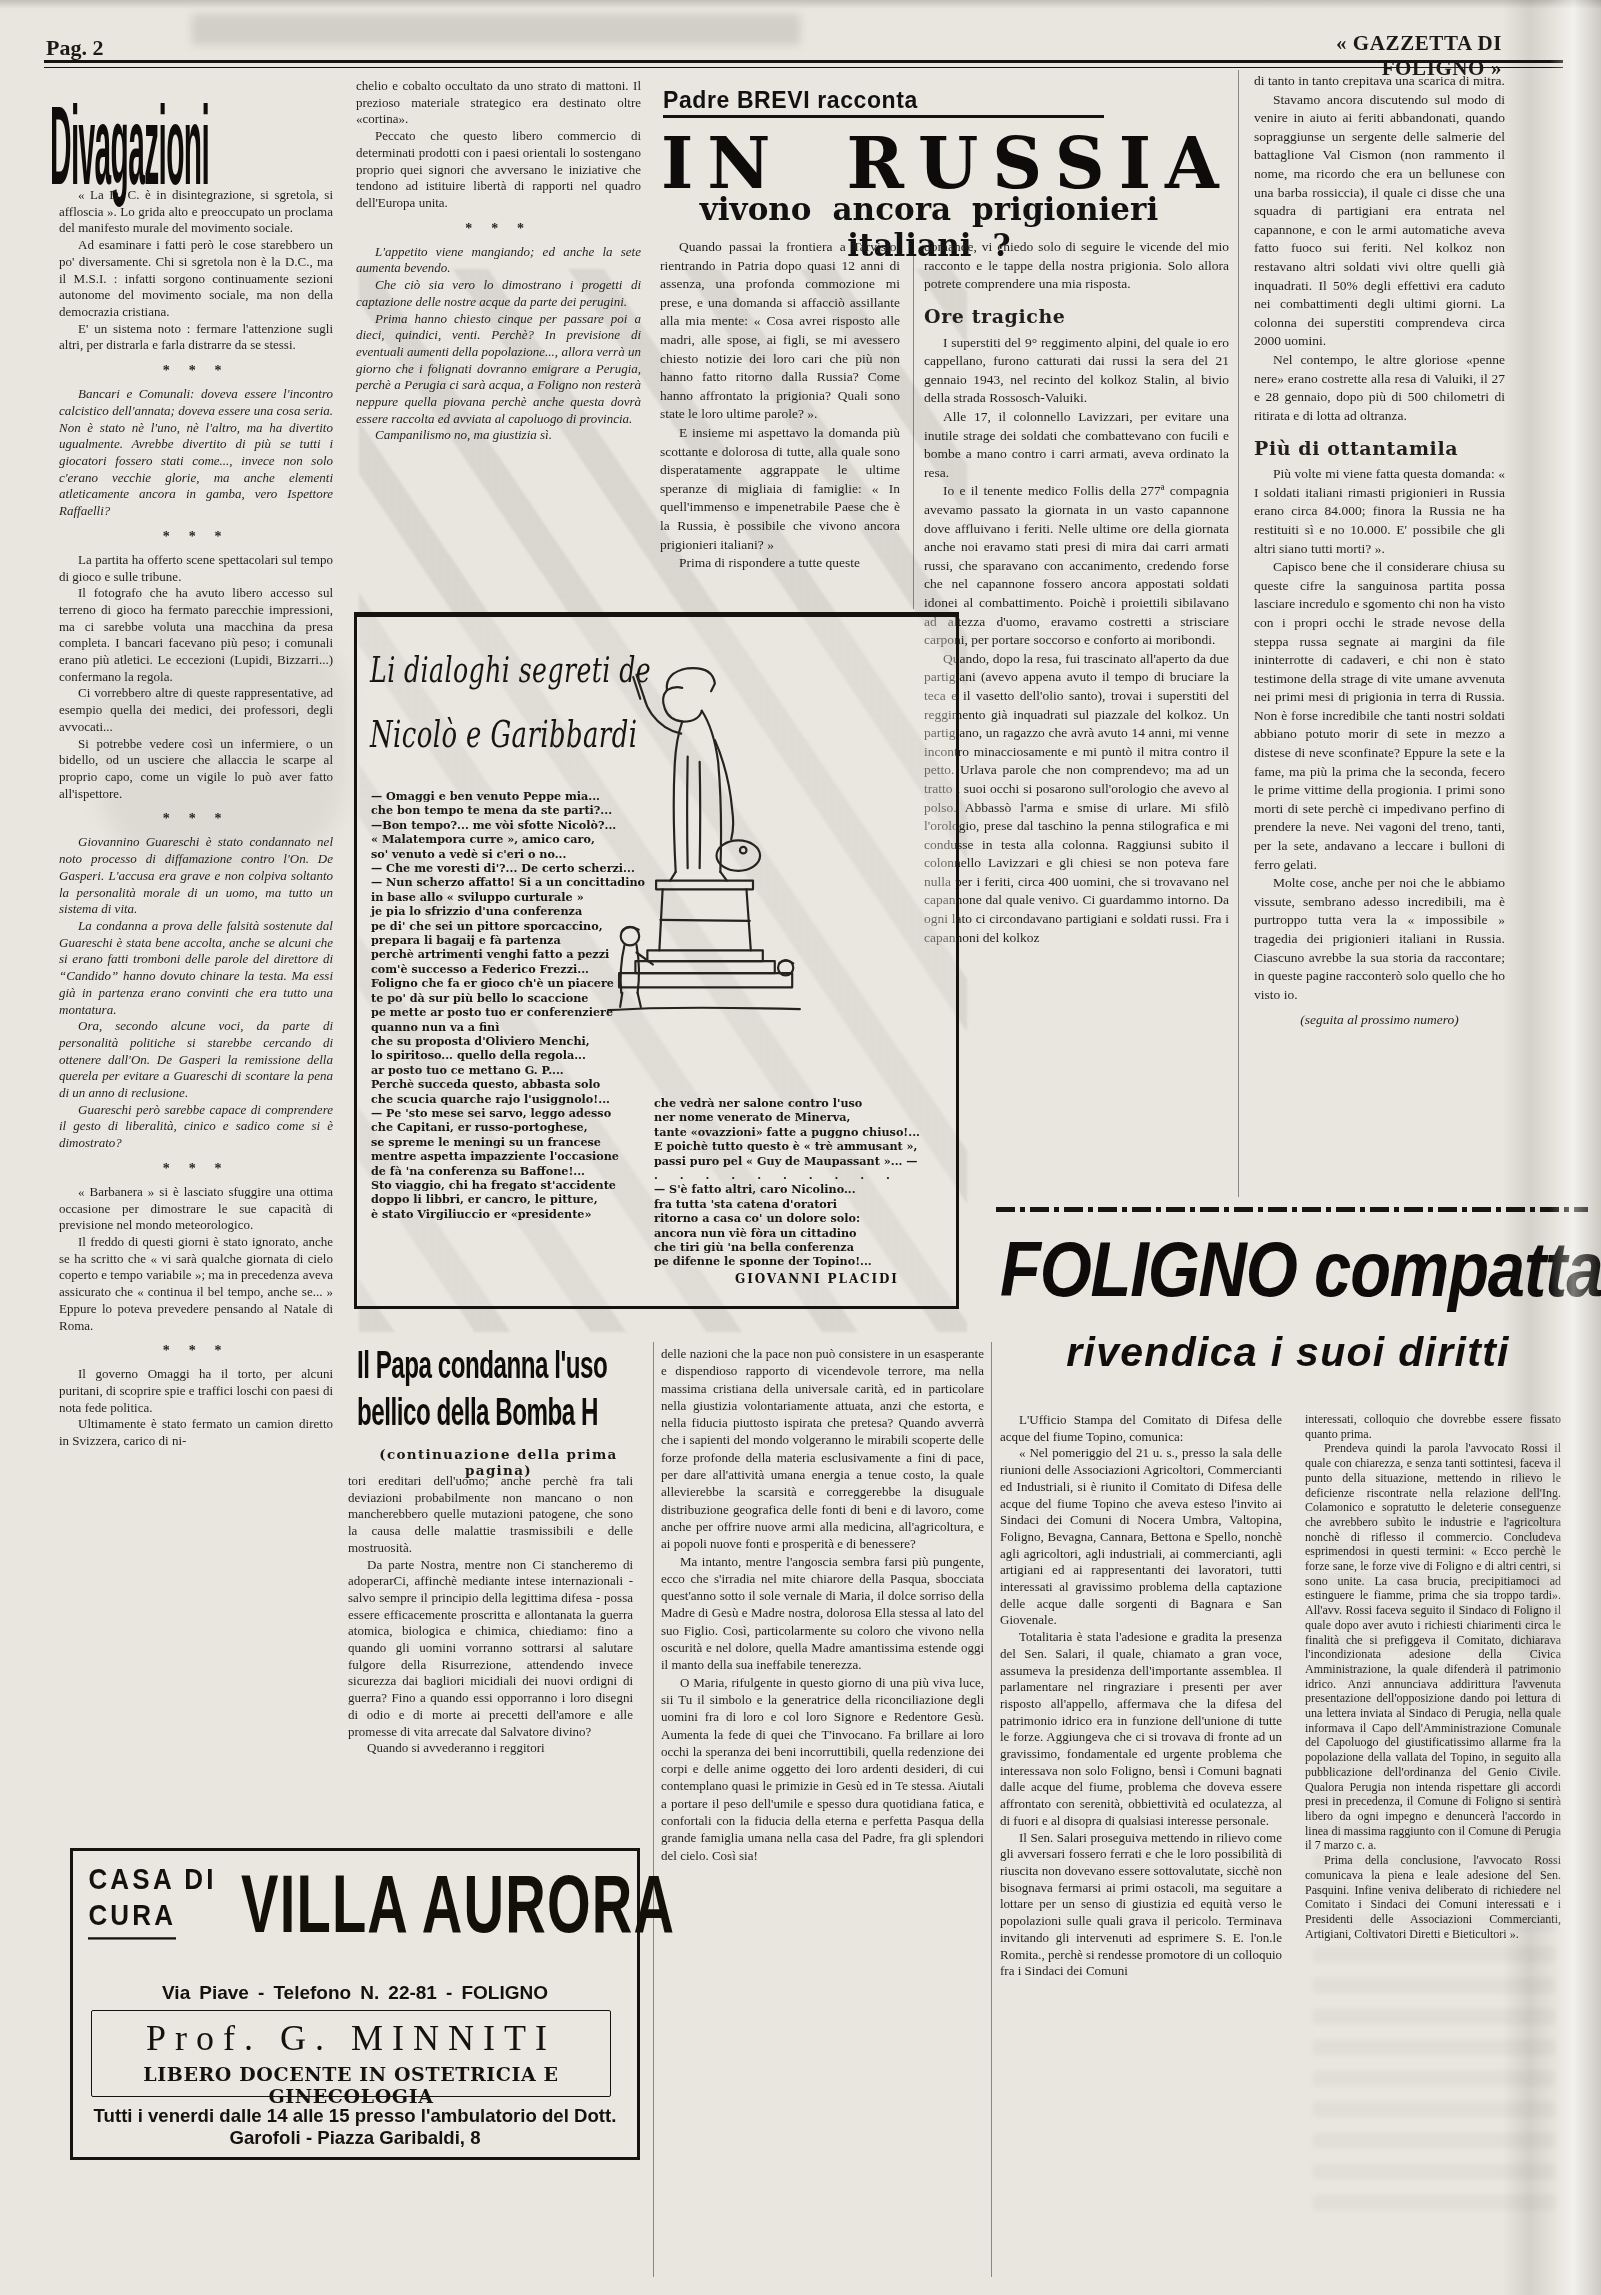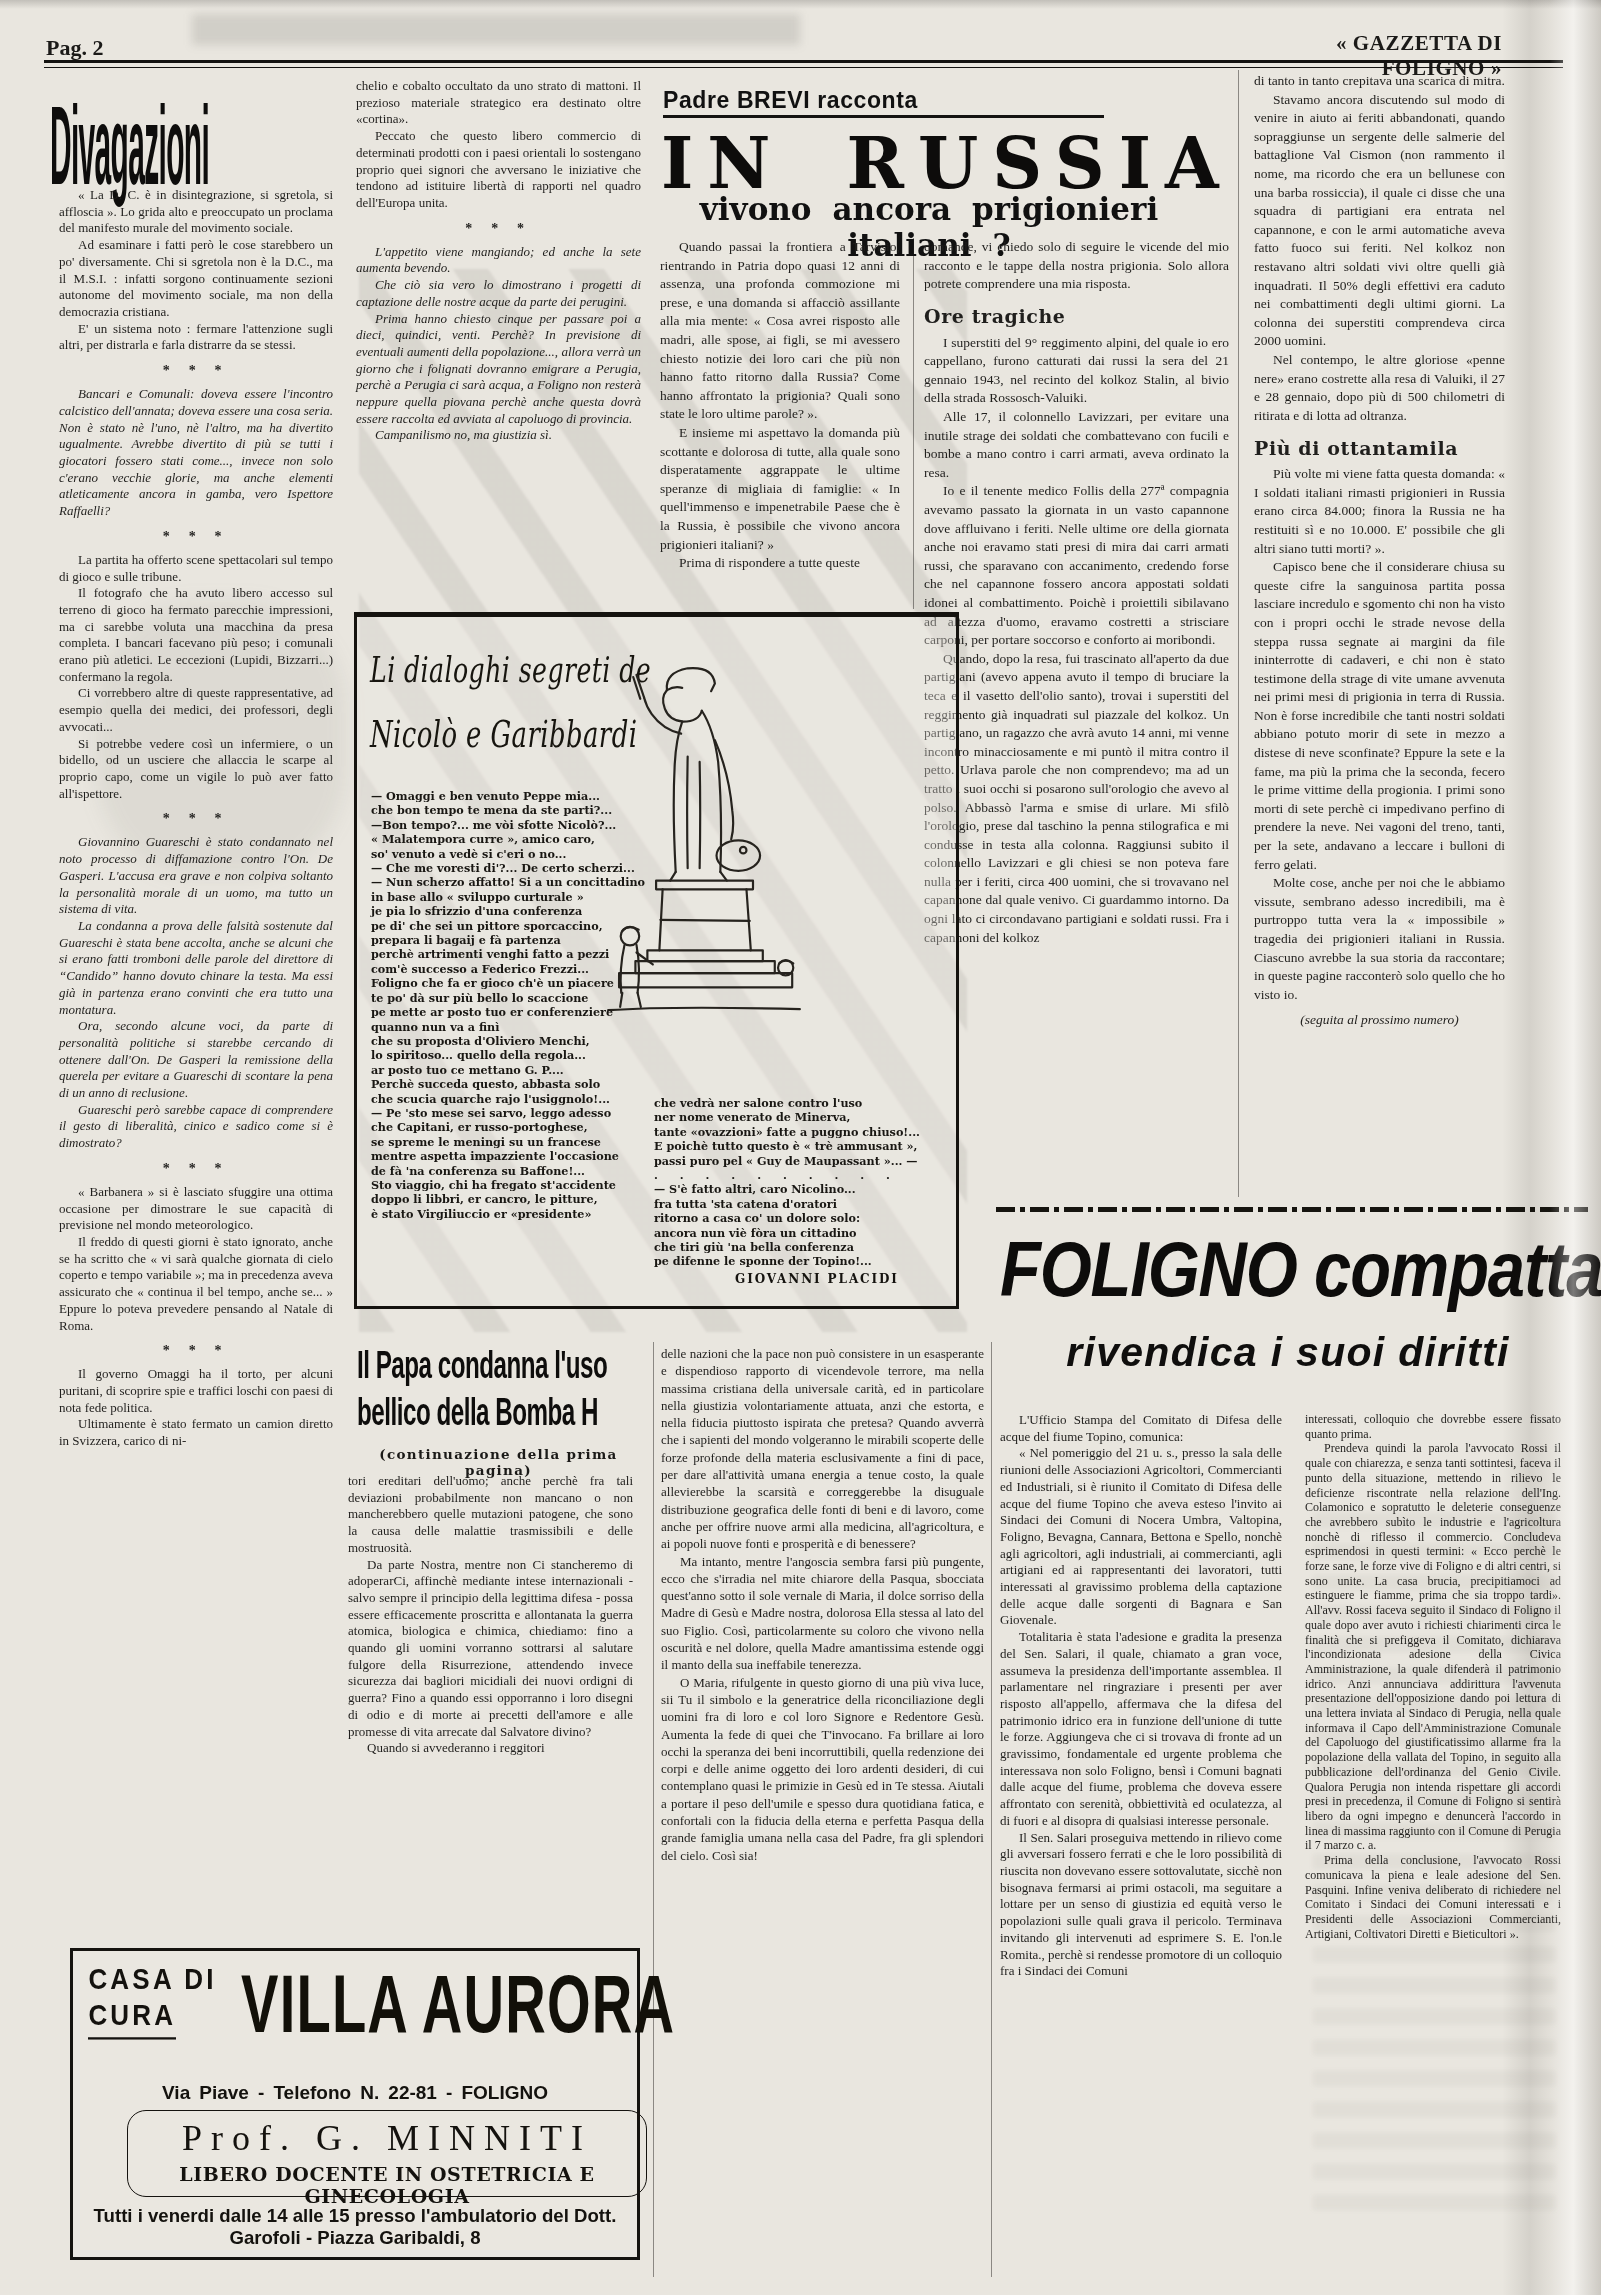--- a/index.html
+++ b/index.html
@@ -43,32 +43,32 @@
         border-top-width:5.8px;background:rgba(236,233,226,0.35);}
   .script-t{position:absolute;white-space:nowrap;font-family:"DejaVu Serif",serif;font-style:italic;
             font-size:36px;letter-spacing:0.6px;color:#17150f;transform:scale(0.7,1.0);transform-origin:top left;}
   .dlg{position:absolute;font-family:"DejaVu Serif",serif;font-weight:bold;font-size:11.2px;
        line-height:14.4px;color:#191713;}
   .dlg .dline{white-space:nowrap;}
   .dlg .dots{letter-spacing:9px;}
   .dsig{position:absolute;font-family:"DejaVu Serif",serif;font-weight:bold;font-size:12px;
         letter-spacing:1.9px;color:#15130f;}
   
-  .adbox{position:absolute;left:70px;top:1948px;width:564px;height:306px;border:3.2px solid #15130f;
+  .adbox{position:absolute;left:70px;top:1848px;width:564px;height:306px;border:3.2px solid #15130f;
          background:rgba(236,233,226,0.4);text-decoration:underline;}
   .ad-casa{position:absolute;font-family:"Liberation Sans",sans-serif;font-weight:bold;font-size:26px;
            letter-spacing:3.2px;transform:scaleY(1.15);transform-origin:top left;color:#14120e;}
   .ad-name{position:absolute;white-space:nowrap;font-family:"Liberation Sans",sans-serif;font-weight:bold;
            font-size:61px;letter-spacing:1.3px;transform:scale(0.92,1.35);transform-origin:top left;color:#121009;}
   .ad-serv{position:absolute;width:100%;text-align:center;font-family:"DejaVu Serif",serif;font-weight:bold;
            font-size:20.5px;letter-spacing:0.6px;color:#14120e;}
   .ad-addr{position:absolute;width:100%;text-align:center;font-family:"Liberation Sans",sans-serif;
            font-weight:bold;font-size:19px;word-spacing:3.8px;color:#14120e;}
   .ad-inner{position:absolute;left:18px;top:159px;width:518px;height:85px;border:1.9px solid #15130f;
-            border-radius:19px;text-align:center;margin-left:36px;}
+            border-radius:2px;text-align:center;}
   .ad-prof{font-family:"Liberation Serif",serif;font-size:36px;letter-spacing:9px;color:#14120e;margin-top:6.4px;}
   .ad-doc{font-family:"DejaVu Serif",serif;font-weight:bold;font-size:19px;letter-spacing:0.6px;color:#14120e;margin-top:3.8px;}
   .ad-hours{position:absolute;left:0;bottom:7.7px;width:100%;text-align:center;
             font-family:"Liberation Sans",sans-serif;font-weight:bold;font-size:18.6px;color:#14120e;}
   
   .bleed{position:absolute;pointer-events:none;}
   .edge-right{position:absolute;top:0;right:0;width:99px;height:100%;pointer-events:none;
     background:linear-gradient(90deg,rgba(0,0,0,0) 0%,rgba(30,25,20,0.10) 28%,rgba(30,25,20,0.03) 48%,
     rgba(255,255,255,0.45) 72%,rgba(30,25,20,0.14) 100%);}
   .edge-top{position:absolute;top:0;left:0;width:100%;height:9px;pointer-events:none;

